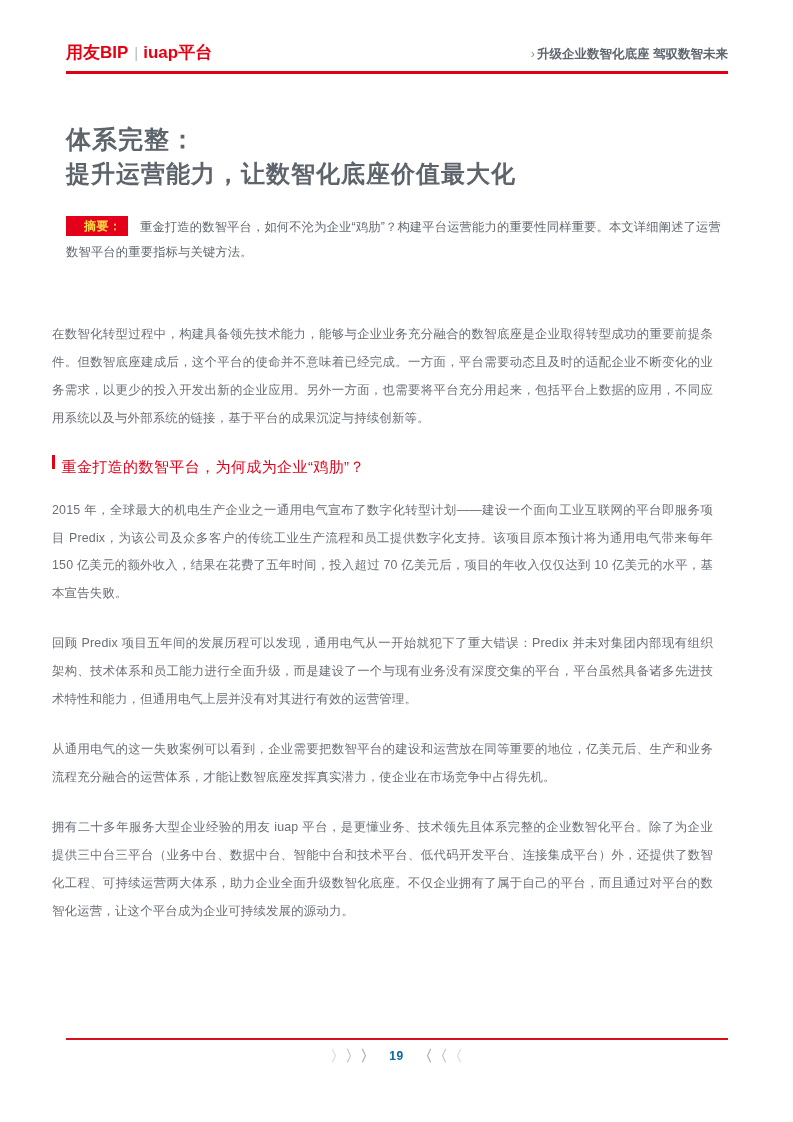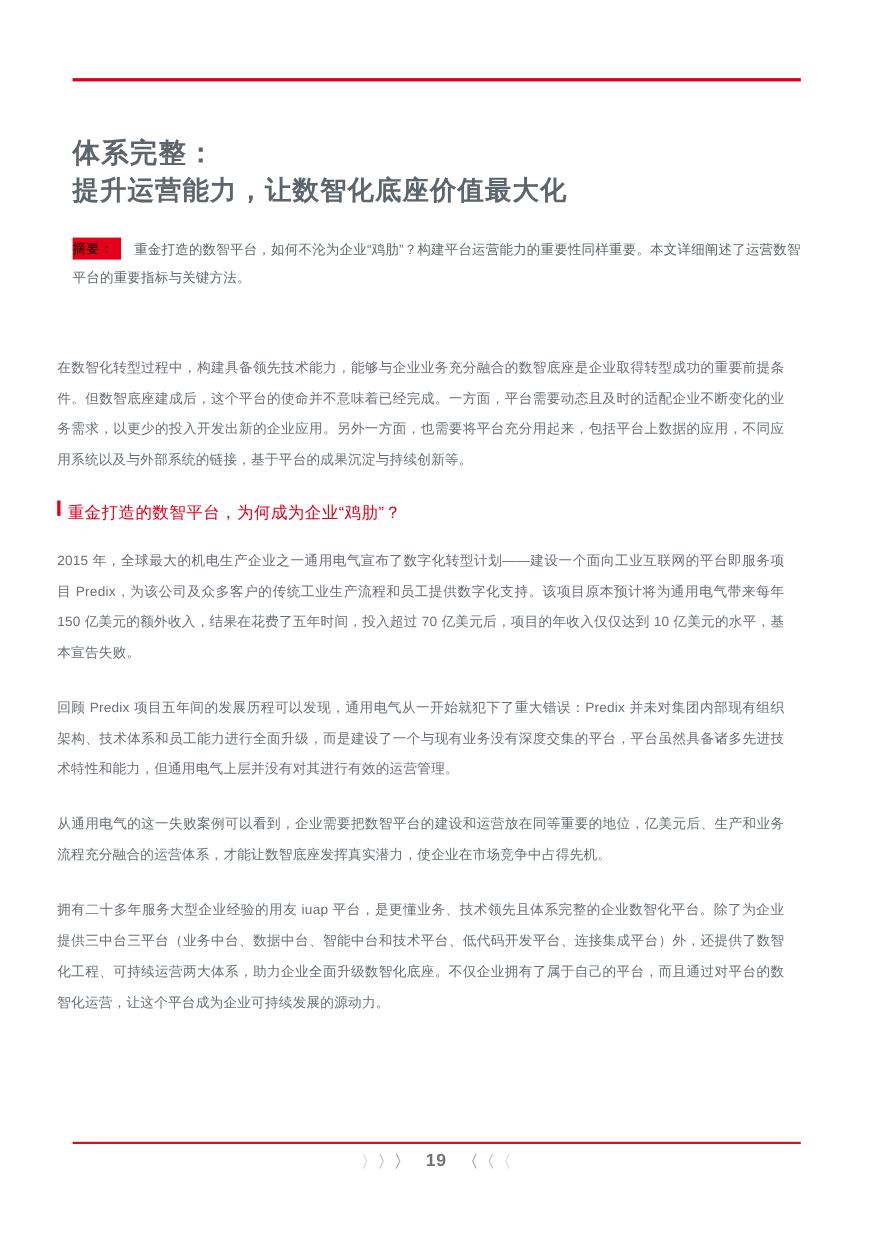--- a/index.html
+++ b/index.html
@@ -115,24 +115,24 @@
     left: 66px;
     top: 215px;
     width: 666px;
   }
   .abstract-row {
     display: block;
   }
   .abstract-tag {
     display: inline-block;
     background: #e4001b;
-    color: #000000;
+    color: #fde047;
     font-size: 12px;
-    font-weight: normal;
-    padding: 4px 6px 4px 0;
+    font-weight: bold;
+    padding: 4px 6px 4px 18px;
     line-height: 1;
     letter-spacing: 0.5px;
     vertical-align: top;
     margin-right: 8px;
     position: relative;
     top: 1px;
   }
   .abstract-text {
     display: inline;
     color: #62686f;
@@ -203,33 +203,45 @@
     font-weight: bold;
   }
   .chev-group span { display: inline-block; }
   .chev-right .c1 { color: #dedede; }
   .chev-right .c2 { color: #c8c8c8; }
   .chev-right .c3 { color: #b0b0b0; }
   .chev-left  .c1 { color: #b0b0b0; }
   .chev-left  .c2 { color: #c8c8c8; }
   .chev-left  .c3 { color: #dedede; }
   .page-number {
-    color: #737373;
-    font-size: 16px;
+    color: #0369a1;
+    font-size: 12px;
     font-weight: bold;
     letter-spacing: 0.5px;
     line-height: 1;
     text-align: center;
   }
 </style>
 </head>
 <body>
 
 <div class="page">
 
+  <div class="header">
+    <div class="header-inner">
+      <div class="logo">
+        <span class="logo-main">用友BIP</span>
+        <span class="logo-sep">|</span>
+        <span class="logo-sub">iuap平台</span>
+      </div>
+      <div class="header-tagline">
+        <span class="header-chevron">›</span><span>升级企业数智化底座 驾驭数智未来</span>
+      </div>
+    </div>
+  </div>
   <div class="header-rule"></div>
 
   <div class="title-block">
     <div class="title-line1">体系完整：</div>
     <div class="title-line2">提升运营能力，让数智化底座价值最大化</div>
   </div>
 
   <div class="abstract">
     <div class="abstract-row">
       <span class="abstract-tag">摘要：</span>

